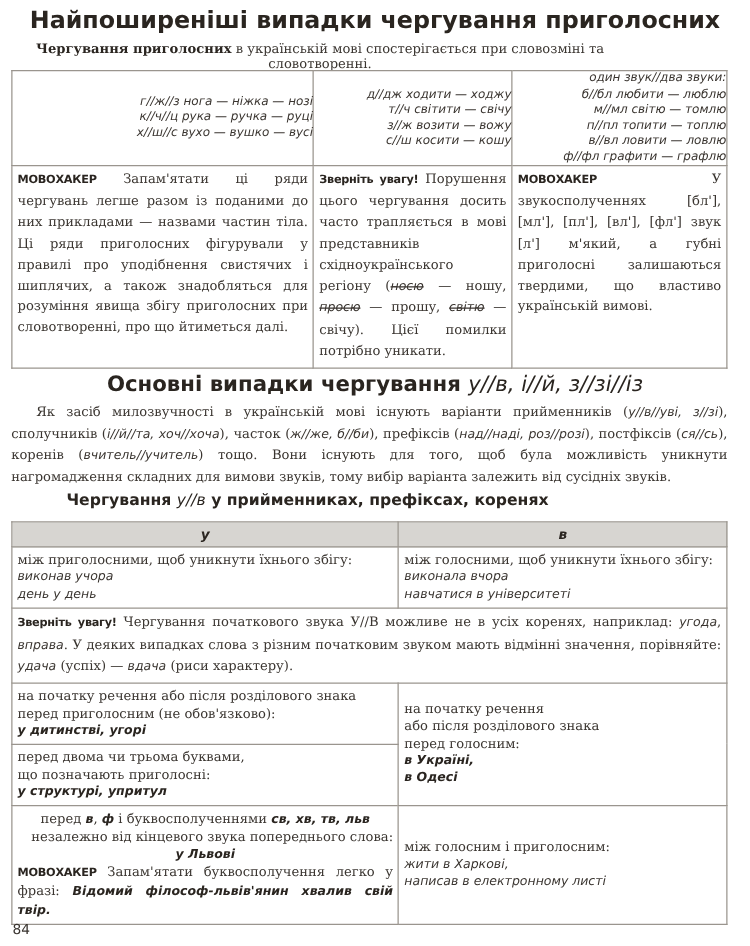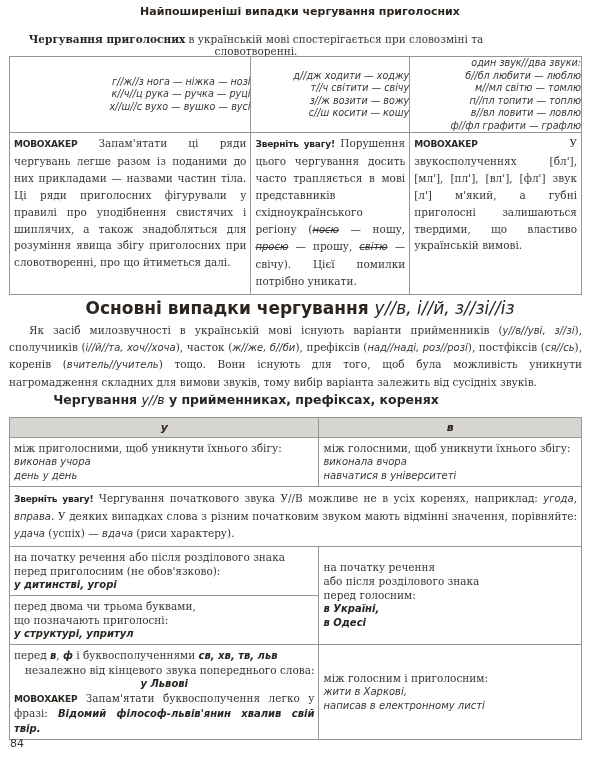--- a/index.html
+++ b/index.html
@@ -1,18 +1,18 @@
 <!DOCTYPE html>
 <html><head>
 <meta charset="utf-8">
 <style>
   html, body { margin:0; padding:0; background:#ffffff; }
   body { width:600px; height:757px; position:relative; overflow:hidden; color:#3a3530; font-family:"DejaVu Serif", serif; }
   .h1 { position:absolute; left:0; width:600px; text-align:center; font-family:"DejaVu Sans", sans-serif; font-weight:bold; color:#2a2520; }
-  .h1-top { top:5px; font-size:11px; }
+  .h1-top { top:5px; font-size:19px; }
   .intro { position:absolute; top:33px; left:0; width:512px; text-align:center; font-size:10.5px; }
   .intro b { color:#2a2520; }
   .hw { font-family:"DejaVu Sans", sans-serif; font-style:italic; font-size:10px; color:#3a3530; }
   .hwb { font-family:"DejaVu Sans", sans-serif; font-style:italic; font-weight:bold; font-size:10px; color:#2a2520; }
   .tag { font-family:"DejaVu Sans", sans-serif; font-weight:bold; font-size:9px; color:#2a2520; letter-spacing:-0.2px; }
   table { border-collapse:collapse; position:absolute; }
   td, th { border:1px solid #9a958e; vertical-align:top; padding:0; }
   #t1 { top:56px; left:9px; width:573px; }
   #t1 .ex td { height:65px; vertical-align:middle; text-align:right; }
   #t1 .ex .line { font-family:"DejaVu Sans", sans-serif; font-style:italic; font-size:9.6px; line-height:12.5px; color:#3a3530; white-space:nowrap; }
@@ -118,21 +118,21 @@
   </tr>
   <tr>
     <td>
       <div>перед двома чи трьома буквами,</div>
       <div>що позначають приголосні:</div>
       <div class="hwb">у структурі, упритул</div>
     </td>
   </tr>
   <tr>
     <td class="hacker">
-      <div style=""><span>перед </span><span class="hwb">в</span><span>, </span><span class="hwb">ф</span><span> і буквосполученнями </span><span class="hwb">св, хв, тв, льв</span></div>
+      <div style="text-align:center"><span>перед </span><span class="hwb">в</span><span>, </span><span class="hwb">ф</span><span> і буквосполученнями </span><span class="hwb">св, хв, тв, льв</span></div>
       <div style="text-align:right">незалежно від кінцевого звука попереднього слова:</div>
       <div style="text-align:center" class="hwb">у Львові</div>
       <div><span class="tag">МОВОХАКЕР</span><span> Запам'ятати буквосполучення легко у фразі: </span><span class="hwb">Відомий філософ-львів'янин хвалив свій твір.</span></div>
     </td>
     <td style="vertical-align:middle">
       <div>між голосним і приголосним:</div>
       <div class="hw">жити в Харкові,</div>
       <div class="hw">написав в електронному листі</div>
     </td>
   </tr>

